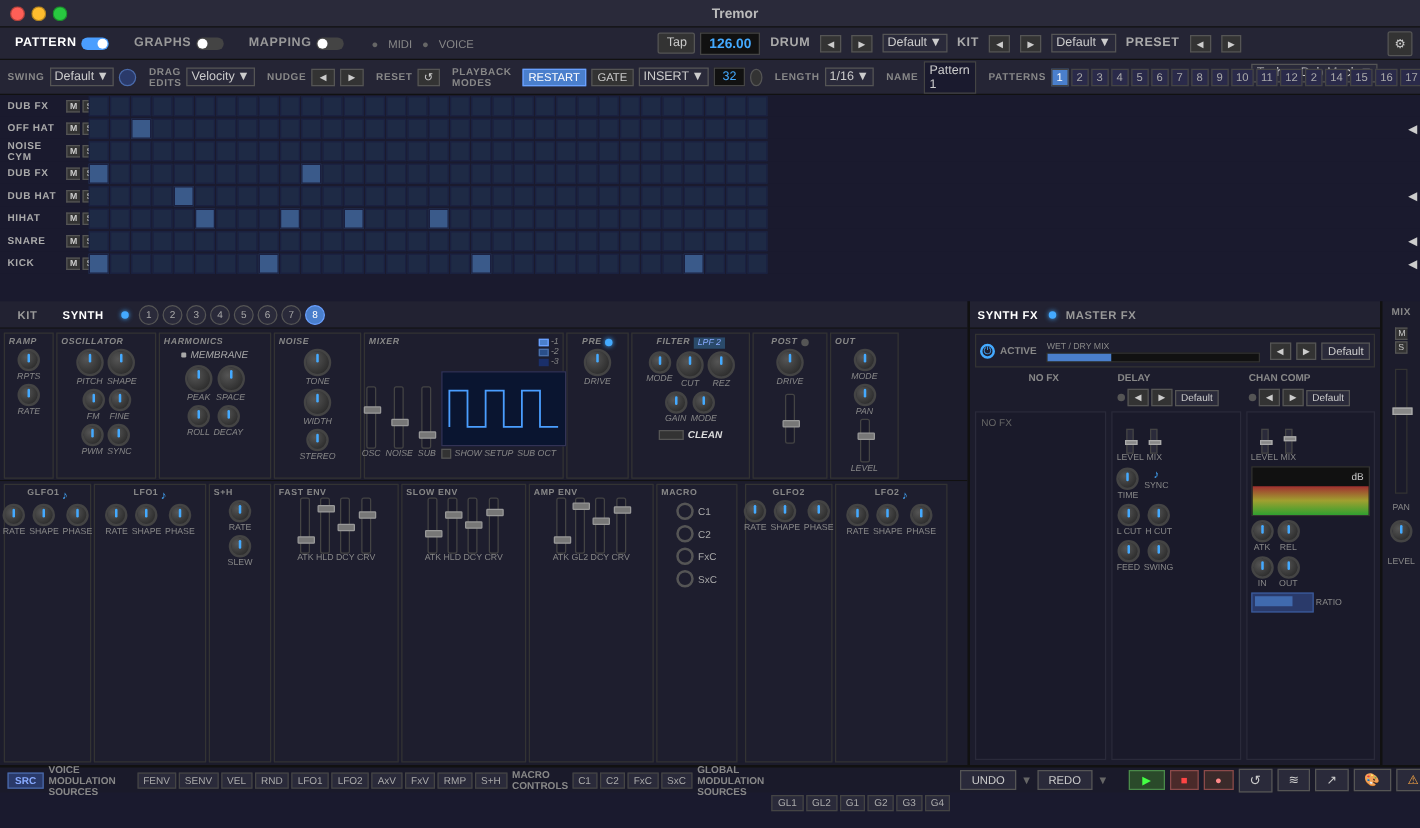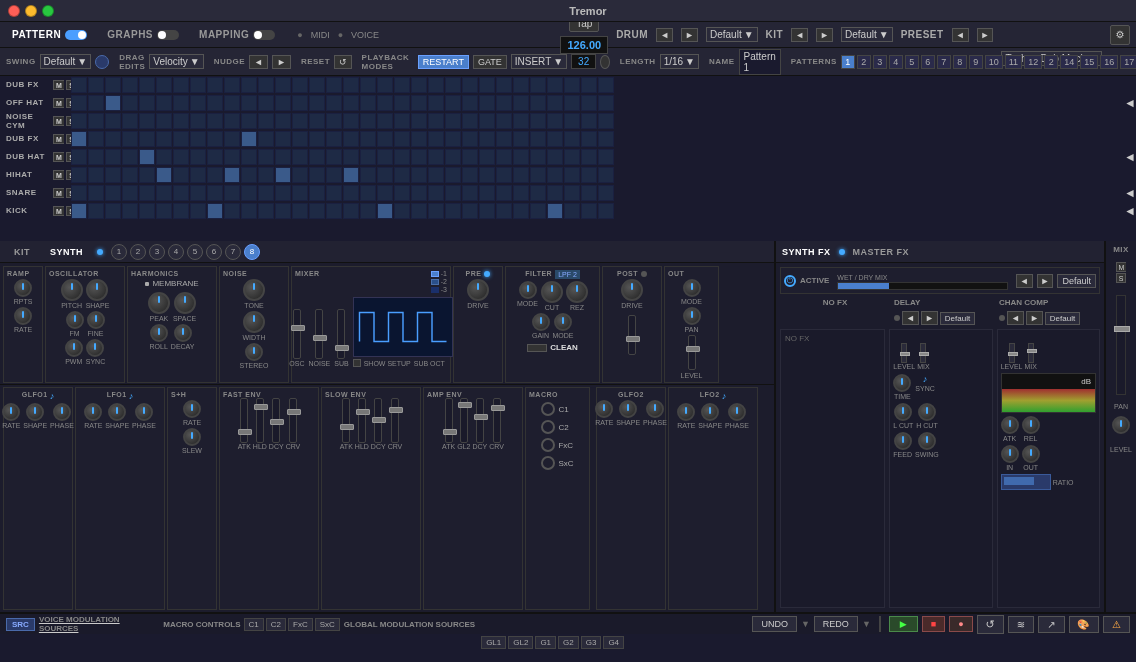--- a/index.html
+++ b/index.html
@@ -89,21 +89,20 @@
     .nav-toggle.on::after { right: 1px; }
     .nav-toggle.off::after { left: 1px; }
 
     .nav-spacer { flex: 1; }
     .tap-area {
       display: flex;
       align-items: center;
       gap: 4px;
       color: #ccc;
       font-size: 10px;
-      flex-direction: column;
     }
     .tap-btn {
       background: #333;
       border: 1px solid #555;
       padding: 2px 6px;
       color: #ccc;
       font-size: 10px;
       cursor: pointer;
       border-radius: 2px;
     }
@@ -1054,21 +1053,21 @@
         <div class="num-circle">2</div>
         <div class="num-circle">3</div>
         <div class="num-circle">4</div>
         <div class="num-circle">5</div>
         <div class="num-circle">6</div>
         <div class="num-circle">7</div>
         <div class="num-circle active">8</div>
       </div>
     </div>
 
-    <div style="display:flex;gap:2px;padding:3px 3px 1px;background:#1c1c2c;border-bottom:1px solid #111;">
+    <div style="display:flex;gap:2px;padding:3px 3px 1px;background:#1c1c2c;border-bottom:1px solid #111;font-style:italic;">
 
       <div class="module ramp-module">
         <span class="module-title">RAMP</span>
         <div class="knob-container">
           <div class="knob small">
               <div class="knob-indicator"></div>
             </div>
           <span class="knob-label">RPTS</span>
         </div>
         <div class="knob-container">
@@ -1764,22 +1763,34 @@
         <div class="knob-indicator"></div>
       </div>
     <span style="font-size:7px;color:#888;margin-top:8px;">LEVEL</span>
   </div>
 
 </div>
 
 <div class="bottom-strip">
   <div style="background:#2a3a6a;border:1px solid #4a6aaa;padding:1px 5px;font-size:8px;font-weight:bold;color:#8af;">SRC</div>
 
-  <div style="display:flex;align-items:center;gap:17px;flex:1;text-decoration:underline;">
+  <div style="display:flex;align-items:center;gap:17px;flex:1;">
     <span style="font-size:8px;color:#888;font-weight:bold;">VOICE MODULATION SOURCES</span>
+    <div id="vms-buttons" style="display:flex;gap:2px;">
+        <button class="strip-btn">FENV</button>
+        <button class="strip-btn">SENV</button>
+        <button class="strip-btn">VEL</button>
+        <button class="strip-btn">RND</button>
+        <button class="strip-btn">LFO1</button>
+        <button class="strip-btn">LFO2</button>
+        <button class="strip-btn">AxV</button>
+        <button class="strip-btn">FxV</button>
+        <button class="strip-btn">RMP</button>
+        <button class="strip-btn">S+H</button>
+      </div>
   </div>
 
   <div style="display:flex;align-items:center;gap:3px;">
     <span style="font-size:8px;color:#888;font-weight:bold;">MACRO CONTROLS</span>
     <div id="macro-buttons" style="display:flex;gap:2px;">
         <button class="strip-btn">C1</button>
         <button class="strip-btn">C2</button>
         <button class="strip-btn">FxC</button>
         <button class="strip-btn">SxC</button>
       </div>

